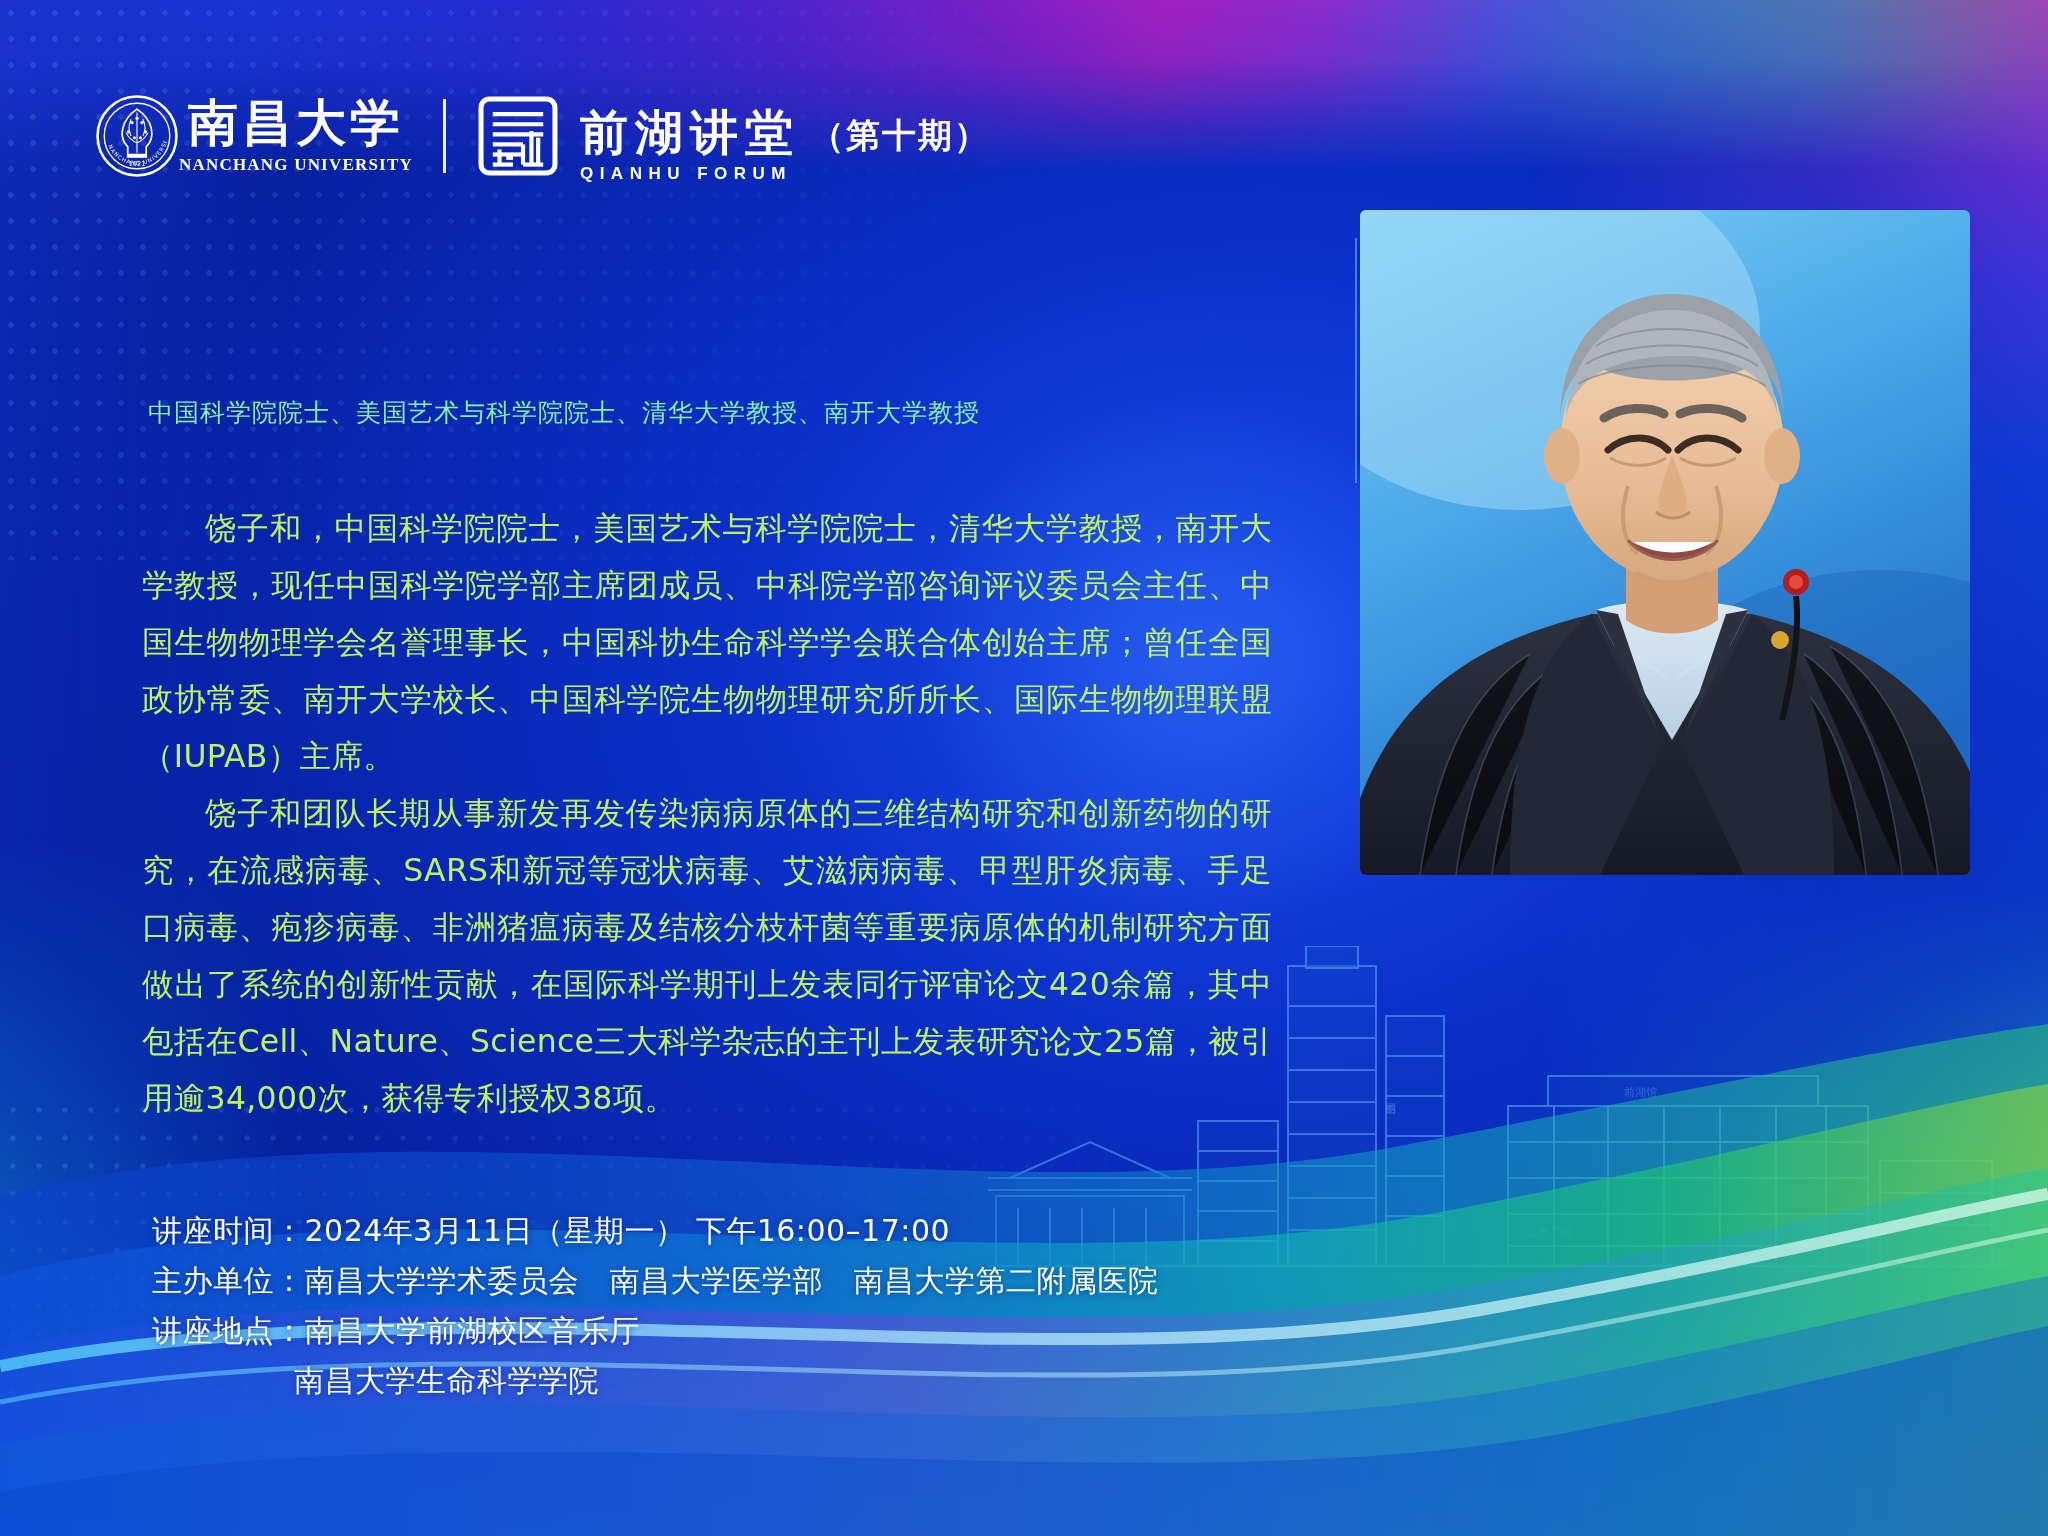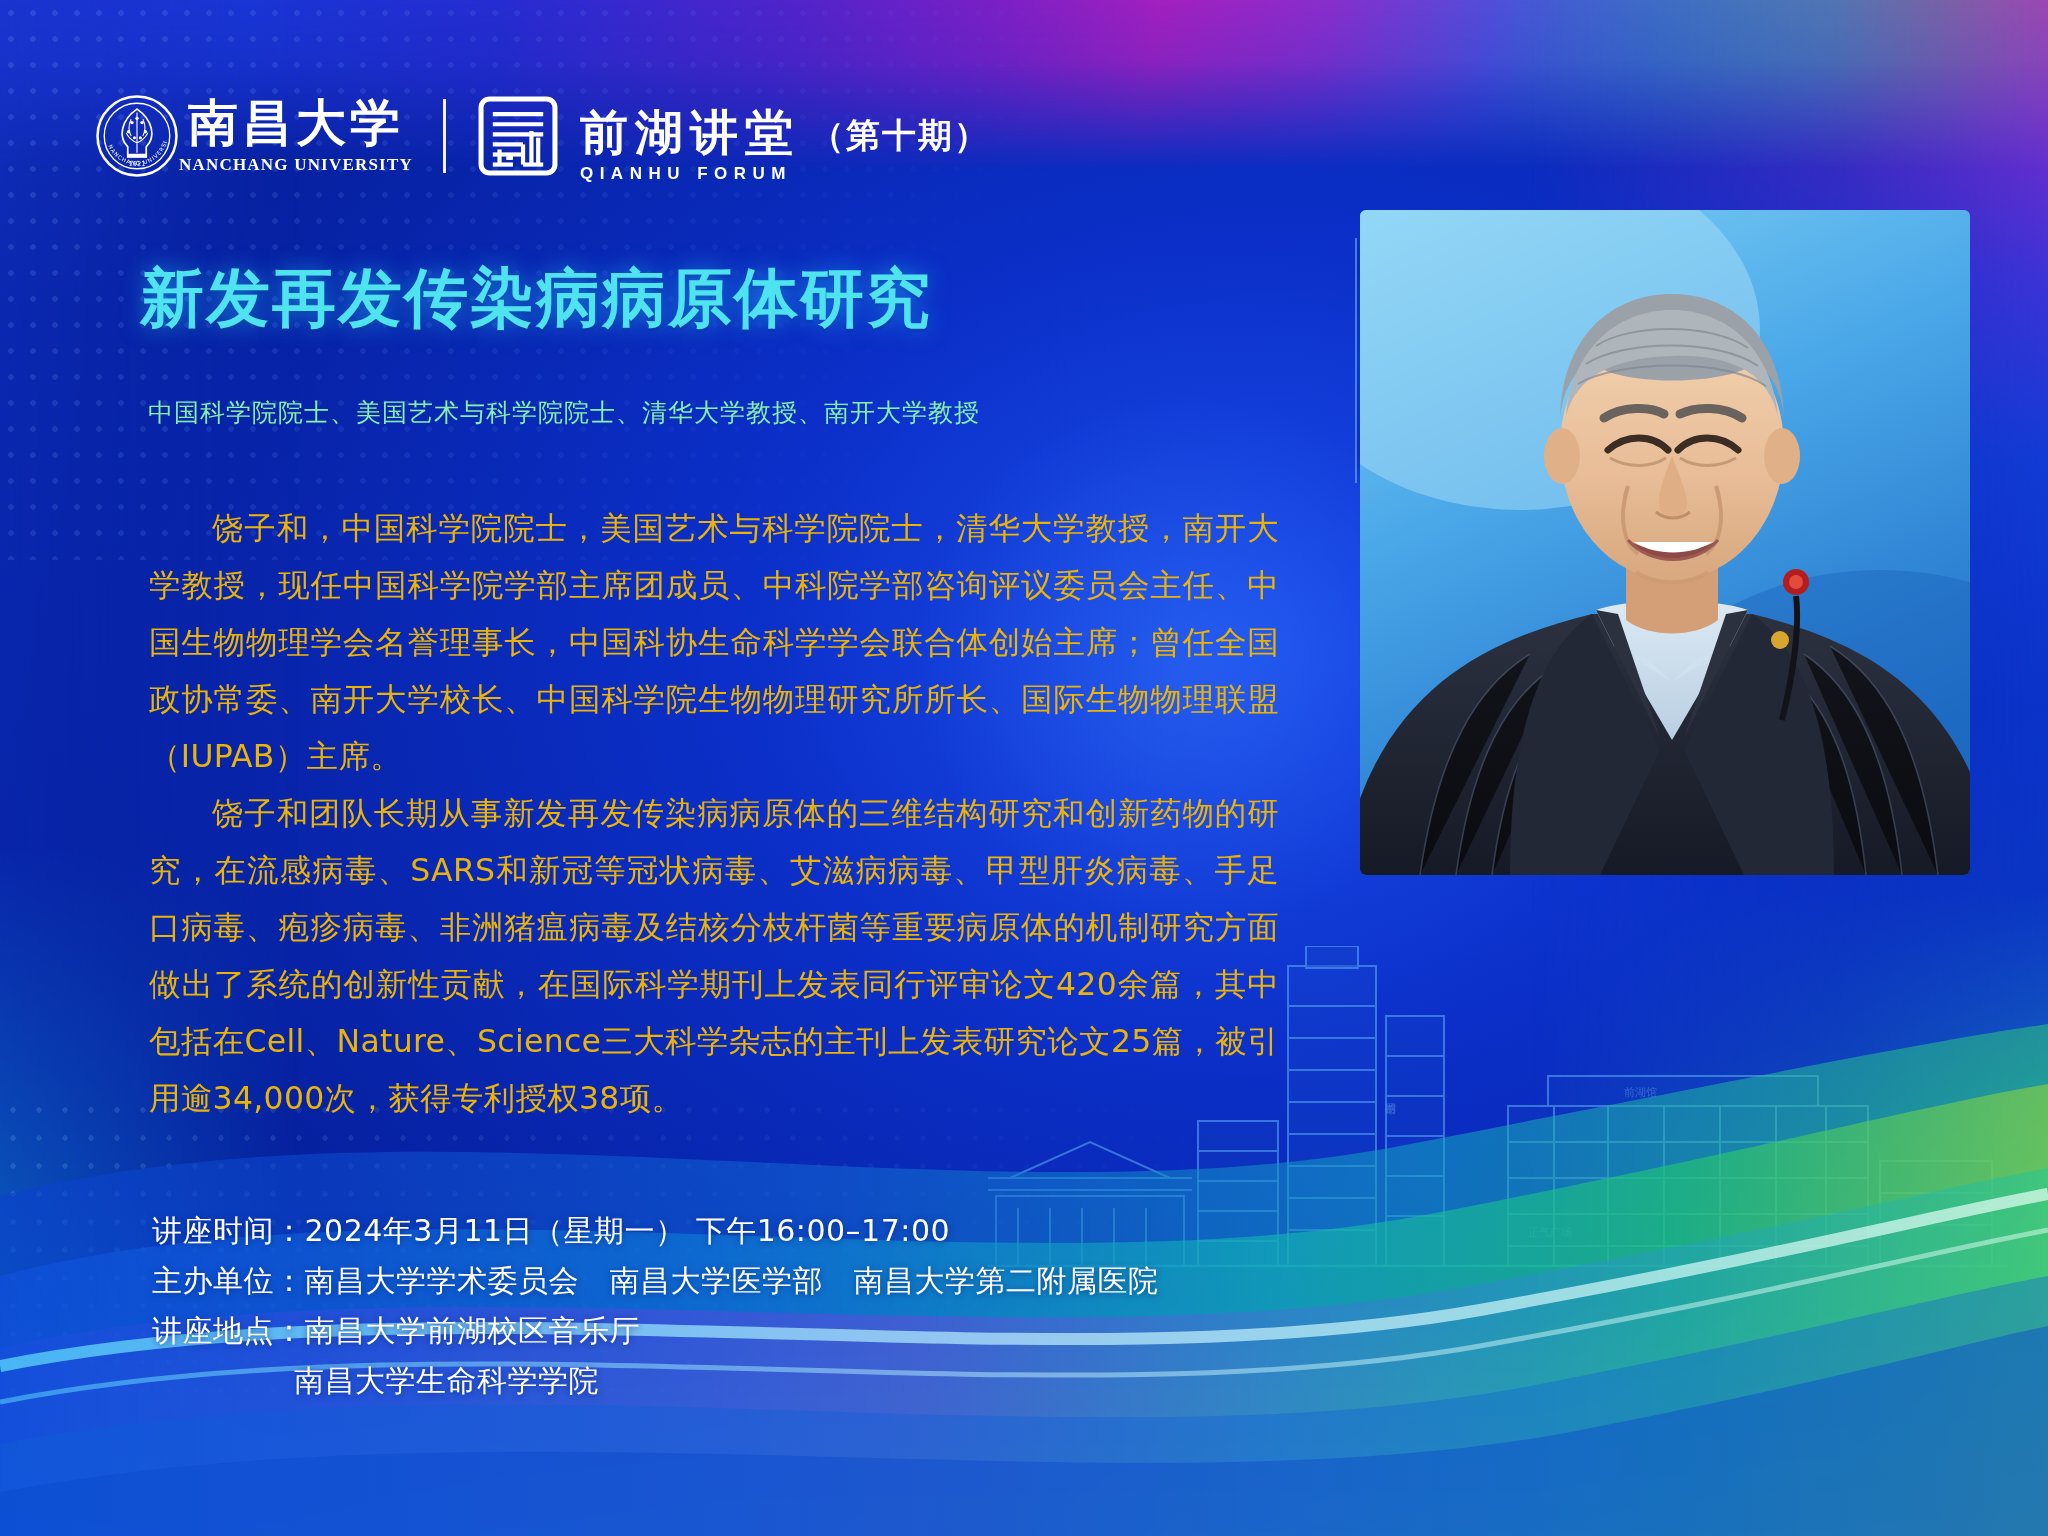--- a/index.html
+++ b/index.html
@@ -128,23 +128,23 @@
   }
   .subtitle{
     position:absolute; left:148px; top:396px;
     font-family:"DejaVu Sans","Liberation Sans",sans-serif;
     font-size:25px; font-weight:400; color:#86efac; letter-spacing:1px;
     white-space:nowrap;
   }
 
   
   .bio{
-    position:absolute; left:149px; top:500px; width:1130px;
+    position:absolute; left:142px; top:500px; width:1130px;
     font-family:"DejaVu Sans","Liberation Sans",sans-serif;
-    font-size:31.5px; line-height:57px; color:#eab308;
+    font-size:31.5px; line-height:57px; color:#bef264;
     letter-spacing:.3px; text-align:justify;
   }
   .bio p{ text-indent:63px; }
 
   
   .nameplate{
     position:absolute; left:1355px; top:238px; width:108px; height:245px;
     background:linear-gradient(180deg, rgba(8,40,170,.0) 0%, rgba(10,45,180,.85) 12%, rgba(12,55,205,.92) 50%, rgba(10,45,180,.85) 88%, rgba(8,40,170,0) 100%);
     border-left:2px solid rgba(120,190,255,.55);
     border-right:2px solid rgba(120,190,255,.55);
@@ -314,21 +314,20 @@
     </svg>
 
     <div class="qh-words">
       <div class="qh-cn">前湖讲堂</div>
       <div class="qh-en">QIANHU FORUM</div>
     </div>
 
     <div class="qh-issue">（第十期）</div>
   </div>
 
-  <div class="title">新发再发传染病病原体研究</div>
   <div class="subtitle">中国科学院院士、美国艺术与科学院院士、清华大学教授、南开大学教授</div>
 
   <div class="bio">
     <p>饶子和，中国科学院院士，美国艺术与科学院院士，清华大学教授，南开大学教授，现任中国科学院学部主席团成员、中科院学部咨询评议委员会主任、中国生物物理学会名誉理事长，中国科协生命科学学会联合体创始主席；曾任全国政协常委、南开大学校长、中国科学院生物物理研究所所长、国际生物物理联盟（IUPAB）主席。</p>
     <p>饶子和团队长期从事新发再发传染病病原体的三维结构研究和创新药物的研究，在流感病毒、SARS和新冠等冠状病毒、艾滋病病毒、甲型肝炎病毒、手足口病毒、疱疹病毒、非洲猪瘟病毒及结核分枝杆菌等重要病原体的机制研究方面做出了系统的创新性贡献，在国际科学期刊上发表同行评审论文420余篇，其中包括在Cell、Nature、Science三大科学杂志的主刊上发表研究论文25篇，被引用逾34,000次，获得专利授权38项。</p>
   </div>
 
   <div class="nameplate">
     <span>饶子和</span>
   </div>

